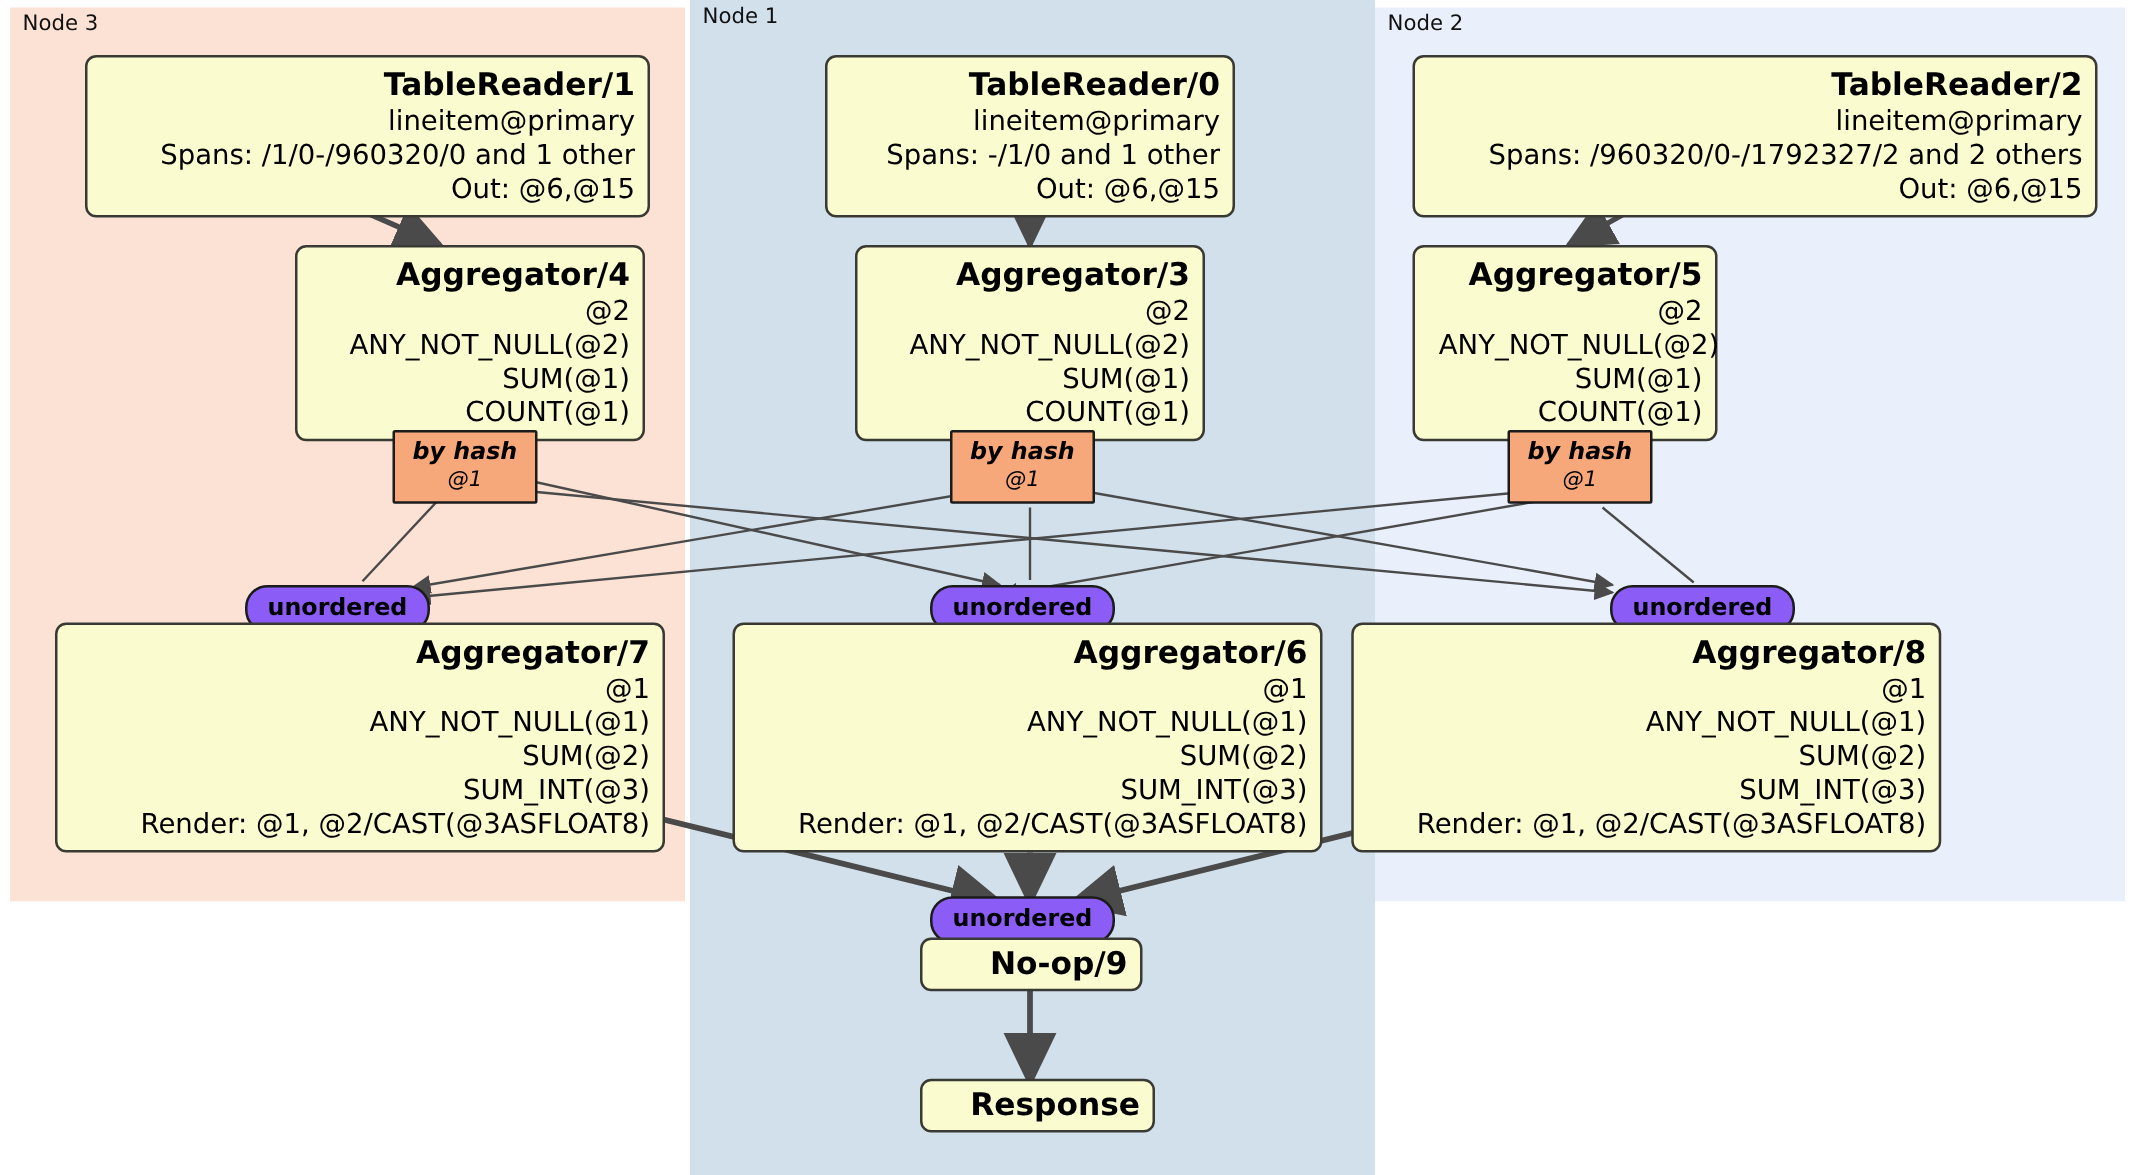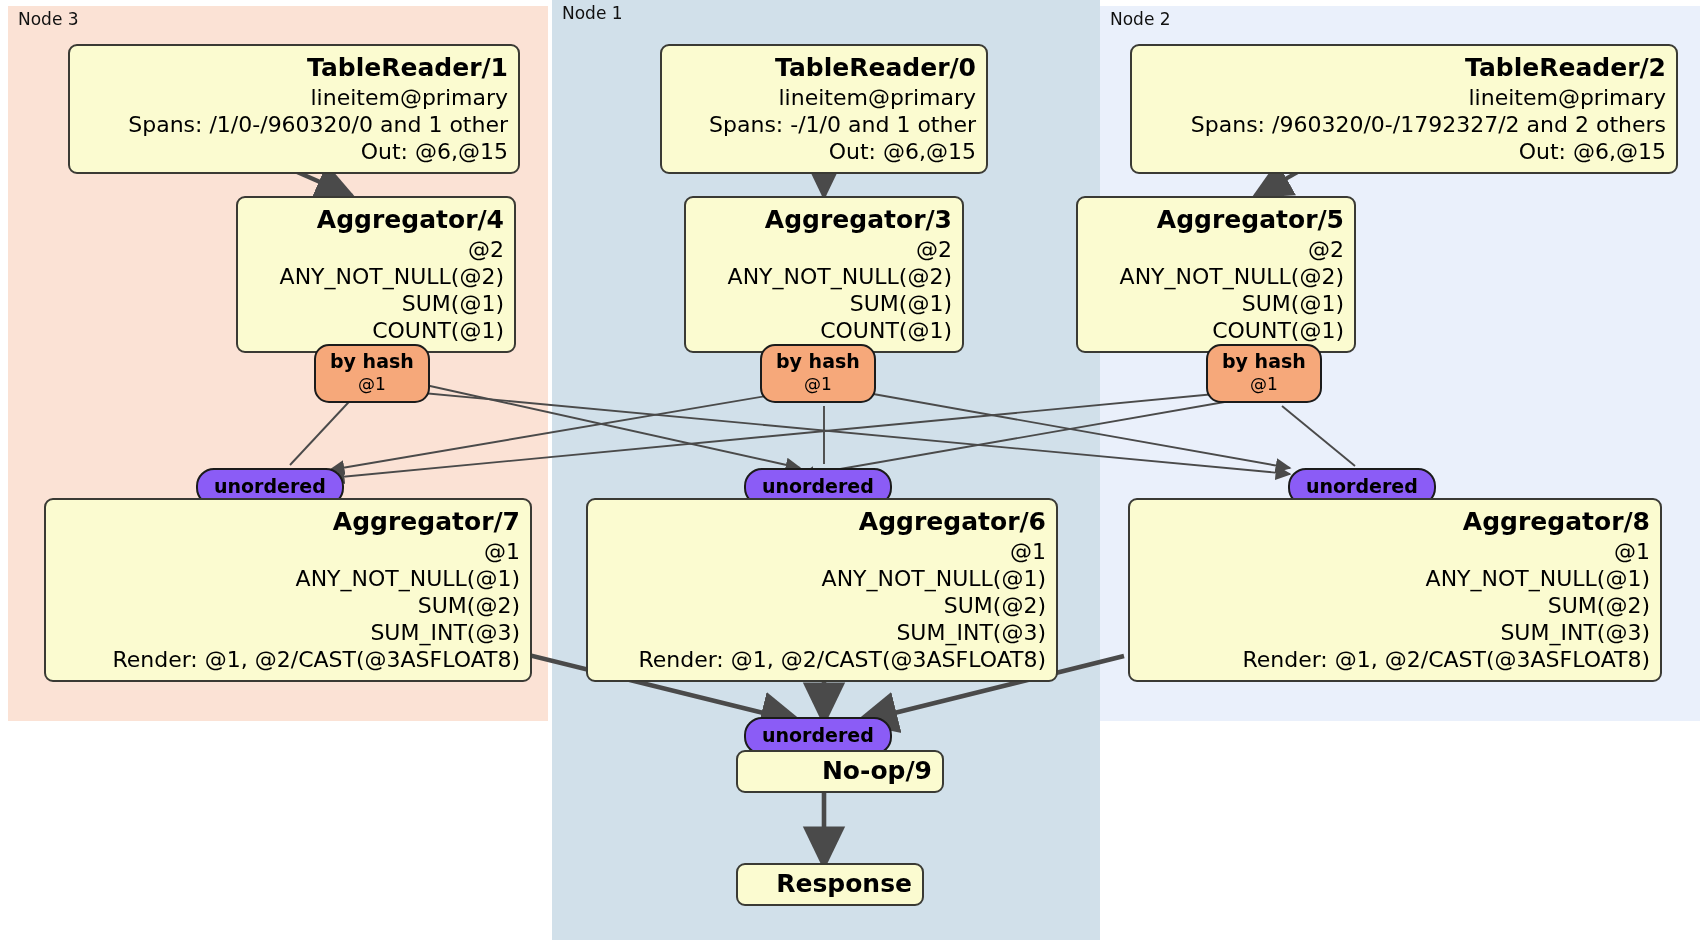--- a/index.html
+++ b/index.html
@@ -43,24 +43,25 @@
   
   .pill{
     position:absolute;box-sizing:border-box;
     border:2px solid #1b1b1b;
     text-align:center;
     color:#000;
     white-space:nowrap;
   }
   .pill.hash{
     background:#f6a87a;
-    border-radius:15px;
+    border-radius:2px;
     font-size:19px;
     line-height:23px;
     padding:4px 14px 5px 14px;
+    font-style:italic;
   }
   .pill.hash .t{font-weight:bold;font-size:19px;}
   .pill.hash .s{font-size:17px;}
   .pill.unordered{
     background:#8b5cf6;
     border-radius:18px;
     font-weight:bold;
     font-size:19px;
     line-height:23px;
     padding:5px 16px 6px 16px;
@@ -180,53 +181,53 @@
     <div class="ln">ANY_NOT_NULL(@1)</div>
     <div class="ln">SUM(@2)</div>
     <div class="ln">SUM_INT(@3)</div>
     <div class="ln">Render: @1, @2/CAST(@3ASFLOAT8)</div>
   </div>
 
   <div class="pill unordered" style="left:744px;top:717px;">
     <span>unordered</span>
   </div>
 
-  <div class="proc" style="left:736px;top:750px;width:208px;padding:3px 10px 4px 10px;">
+  <div class="proc" style="left:736px;top:750px;width:178px;padding:3px 10px 4px 10px;">
     <div class="title">No-op/9</div>
   </div>
 
   <div class="proc" style="left:736px;top:863px;width:188px;padding:3px 10px 4px 10px;">
     <div class="title">Response</div>
   </div>
 
   <div class="proc" style="left:1130px;top:44px;width:548px;">
     <div class="title">TableReader/2</div>
     <div class="ln">lineitem@primary</div>
     <div class="ln">Spans: /960320/0-/1792327/2 and 2 others</div>
     <div class="ln">Out: @6,@15</div>
   </div>
 
-  <div class="proc" style="left:1076px;top:196px;width:280px;padding-left:19px;">
+  <div class="proc" style="left:1130px;top:196px;width:244px;padding-left:19px;">
     <div class="title">Aggregator/5</div>
     <div class="ln">@2</div>
     <div class="ln">ANY_NOT_NULL(@2)</div>
     <div class="ln">SUM(@1)</div>
     <div class="ln">COUNT(@1)</div>
   </div>
 
   <div class="pill hash" style="left:1206px;top:344px;">
     <div class="t">by hash</div>
     <div class="s">@1</div>
   </div>
 
   <div class="pill unordered" style="left:1288px;top:468px;">
     <span>unordered</span>
   </div>
 
-  <div class="proc" style="left:1128px;top:498px;width:534px;">
+  <div class="proc" style="left:1081px;top:498px;width:472px;">
     <div class="title">Aggregator/8</div>
     <div class="ln">@1</div>
     <div class="ln">ANY_NOT_NULL(@1)</div>
     <div class="ln">SUM(@2)</div>
     <div class="ln">SUM_INT(@3)</div>
     <div class="ln">Render: @1, @2/CAST(@3ASFLOAT8)</div>
   </div>
 
 </div>
 

